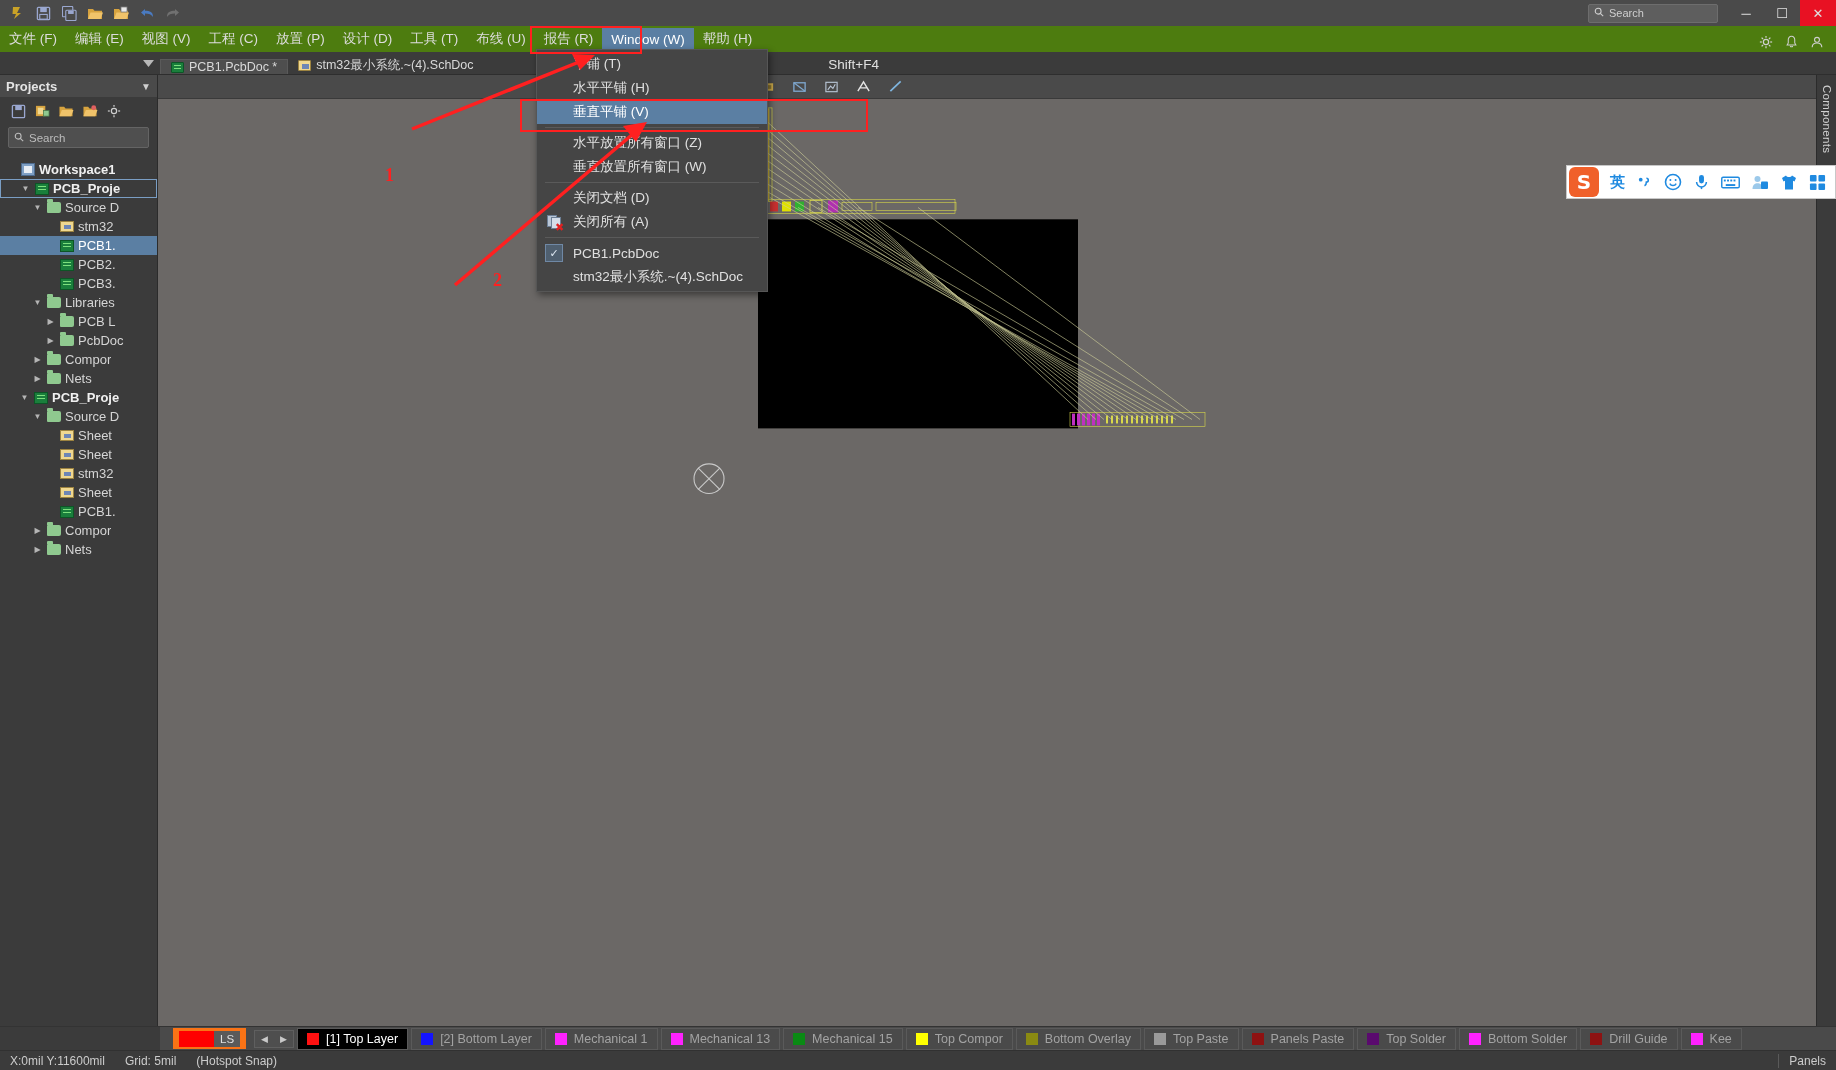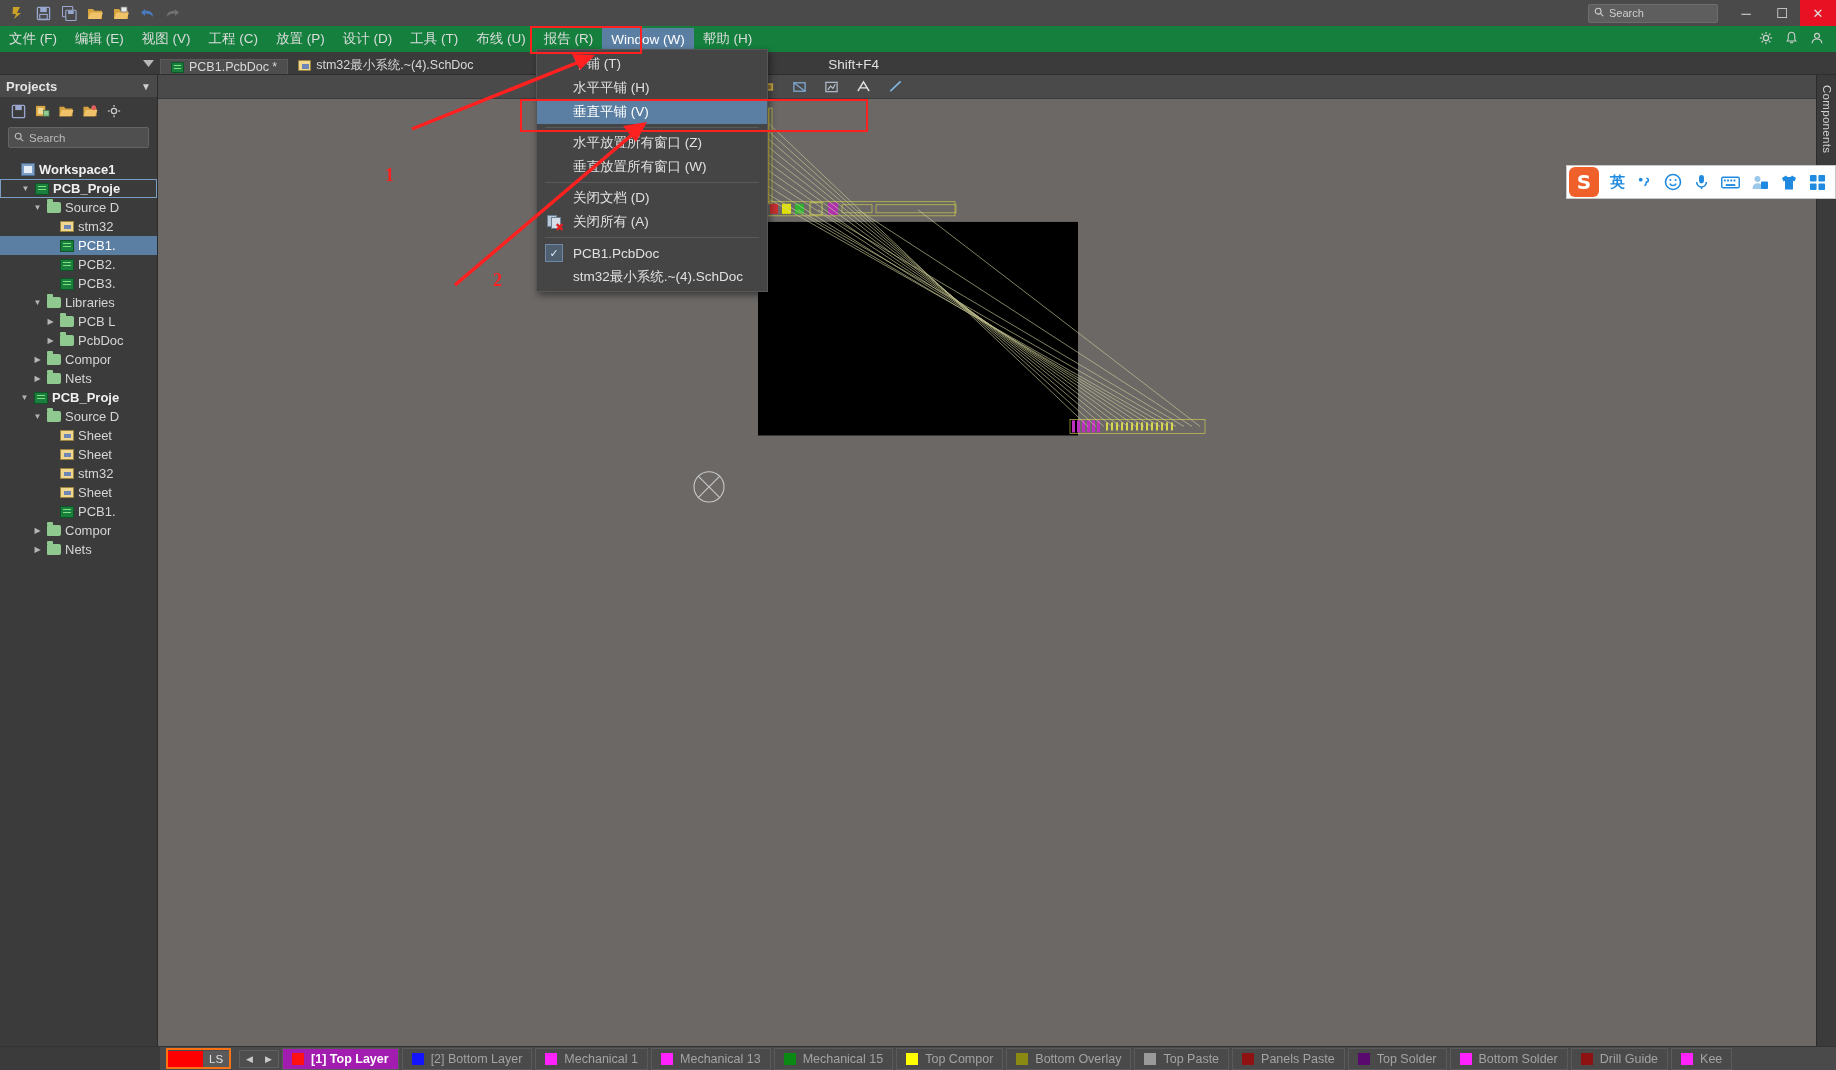--- a/index.html
+++ b/index.html
@@ -21,21 +21,21 @@
               color:#e8e8e8; pointer-events:none; }
   .tb-right { margin-left:auto; display:flex; align-items:center; height:26px; }
   .tb-search { width:130px; height:19px; background:#5e5e5e; border:1px solid #6d6d6d;
                border-radius:2px; display:flex; align-items:center; padding:0 5px;
                color:#cfcfcf; font-size:11px; gap:5px; margin-right:10px; }
   .winbtn { width:36px; height:26px; display:flex; align-items:center; justify-content:center;
             font-size:13px; color:#e0e0e0; }
   .winbtn.close { background:#e81123; }
 
   
-  .menubar { height:26px; background:#15803d; display:flex; align-items:center;
+  .menubar { height:26px; background:#4d7c0f; display:flex; align-items:flex-end;
              flex:0 0 26px; position:relative; }
   .menu-item { padding:4px 9px; font-size:13.5px; color:#dcdcdc; white-space:nowrap; }
   .menu-item.active { background:#5b7fa3; color:#ffffff; }
   .menubar-right { margin-left:auto; display:flex; align-items:center; gap:12px;
                    padding-right:12px; color:#cfcfcf; font-size:13px; }
 
   
   .tabbar { height:23px; background:#3b3b3b; display:flex; align-items:stretch;
             flex:0 0 23px; border-bottom:1px solid #2e2e2e; }
   .tabbar-left { width:160px; background:#3b3b3b; display:flex; align-items:center;
@@ -105,32 +105,32 @@
 
   
   .rstrip { width:20px; background:#3b3b3b; border-left:1px solid #2b2b2b; flex:0 0 20px;
             display:flex; align-items:flex-start; justify-content:center; padding-top:10px; }
   .rstrip span { writing-mode:vertical-rl; font-size:11.5px; color:#d0d0d0; letter-spacing:0.3px; }
 
   
   .layerbar { height:24px; background:#4a4a4a; display:flex; align-items:center;
               flex:0 0 24px; border-top:1px solid #333; overflow:hidden; }
   .lb-left { width:160px; flex:0 0 160px; background:#3b3b3b; height:24px; }
-  .lschip { display:flex; align-items:center; height:21px; margin-left:6px;
-            border:2px solid #f97316; }
+  .lschip { display:flex; align-items:center; height:21px; margin-left:13px;
+            border:6px solid #f97316; }
   .lschip .sw { width:35px; height:16px; }
   .lschip .lbl { padding:0 6px; font-size:11.5px; color:#e0e0e0; background:#5a5a5a;
                  line-height:16px; }
   .navbtns { display:flex; margin-left:8px; border:1px solid #5f5f5f; height:18px; }
   .navbtns div { width:19px; height:16px; display:flex; align-items:center;
                  justify-content:center; font-size:9px; color:#c9c9c9; background:#4e4e4e; }
   .ltab { display:flex; align-items:center; gap:7px; padding:0 9px; height:22px;
           font-size:12.5px; color:#a3a3a3; border:1px solid #5a5a5a; margin-left:3px;
           white-space:nowrap; background:#4a4a4a; }
-  .ltab.sel { background:#a21caf; font-weight:bold; color:#ffffff; }
+  .ltab.sel { background:#000000; font-weight:normal; color:#ffffff; }
   .ltab .sw { width:12px; height:12px; flex:0 0 12px; }
 
   
   .statusbar { height:20px; background:#3b3b3b; display:flex; align-items:center;
                flex:0 0 20px; font-size:12px; color:#cccccc; border-top:1px solid #313131; }
   .sb-seg { padding:0 10px; white-space:nowrap; }
   .sb-div { width:1px; height:14px; background:#5a5a5a; }
   .sb-right { margin-left:auto; padding-right:10px; }
 
   
@@ -679,20 +679,28 @@
           <span class="sw" style="background: rgb(142, 18, 18);"></span>
           <span>Drill Guide</span>
         </div>
         <div class="ltab">
           <span class="sw" style="background: rgb(255, 34, 255);"></span>
           <span>Kee</span>
         </div>
       </div>
   </div>
 
+  <div class="statusbar">
+    <div class="sb-seg">X:0mil Y:11600mil</div>
+    <div class="sb-seg">Grid: 5mil</div>
+    <div class="sb-seg">(Hotspot Snap)</div>
+    <div style="flex:1 1 auto"></div>
+    <div class="sb-div"></div>
+    <div class="sb-seg sb-right">Panels</div>
+  </div>
 
   <div class="imebar">
     <div class="ime-logo">S</div>
     <div class="ime-ic txt">英</div>
     <div class="ime-ic">
       <svg width="17" height="17" viewBox="0 0 18 18">
           <circle cx="5" cy="6" r="2" fill="#1f8ae0"></circle>
           <path d="M11 4.5 a2 2 0 1 1 0 4 q0 3 -2 4" fill="none" stroke="#1f8ae0" stroke-width="1.7"></path>
         </svg>
     </div>

